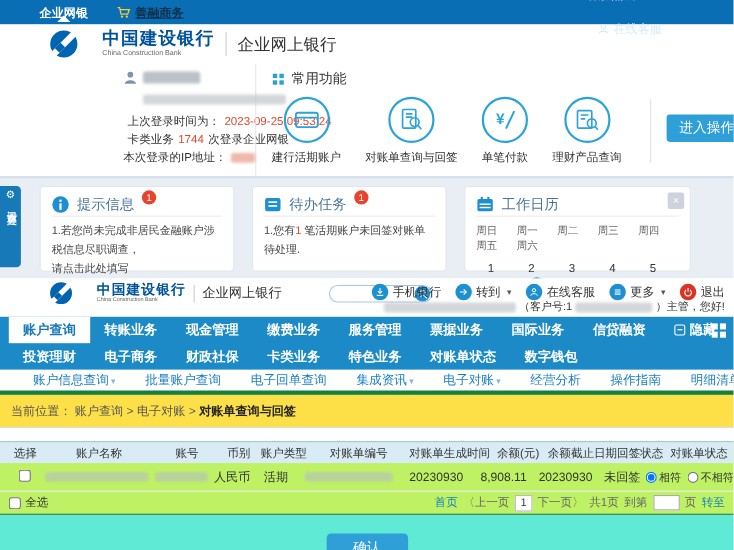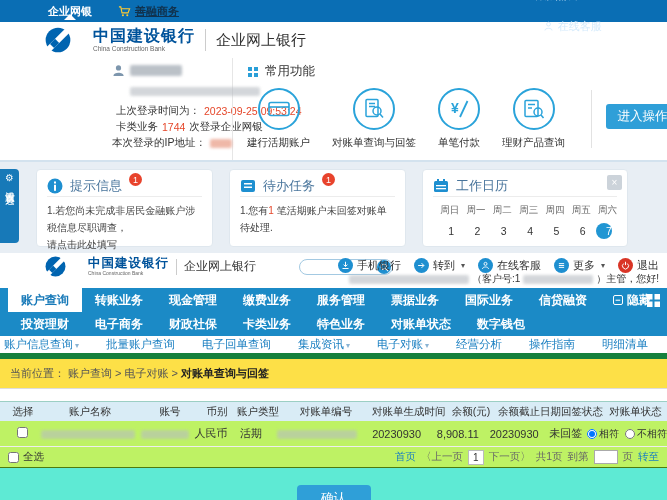--- a/index.html
+++ b/index.html
@@ -4,21 +4,21 @@
 <style>
   * { margin:0; padding:0; box-sizing:border-box; }
   html,body { width:667px; height:500px; overflow:hidden; background:#fff;
     font-family:"Liberation Sans","DejaVu Sans",sans-serif; }
   .page { width:667px; height:500px; position:relative; }
 
   
   .topbar { height:22px; background:#0a6eb4; display:flex; align-items:center;
     font-size:11px; color:#d4eafb; padding:0 10px; position:relative; }
   .tb-tab { position:relative; display:flex; align-items:center; gap:4px; cursor:pointer; }
-  .tb-ebank { margin-left:38px; color:#fff; font-weight:bold;justify-content:flex-end; }
+  .tb-ebank { margin-left:26px; color:#fff; font-weight:bold;justify-content:flex-end; }
   .tb-ebank .notch { position:absolute; left:50%; bottom:-1px; transform:translateX(-50%);
     width:0; height:0; border-left:6px solid transparent; border-right:6px solid transparent;
     border-bottom:6px solid #fff; }
   .tb-shanrong { margin-left:26px; color:#10324e;text-align:right; }
   .tb-shanrong .lbl { text-decoration:underline; font-weight:bold; }
   .tb-right { margin-left:auto; display:flex; align-items:center; gap:16px; padding-right:46px;flex-direction:column; }
   .tb-right .svc { display:flex; align-items:center; gap:4px; cursor:pointer; }
 
   
   .header1 { height:36px; background:#fff; display:flex; align-items:center; padding-left:45px; }
@@ -68,21 +68,21 @@
   .card-hd { display:flex; align-items:center; gap:7px; height:22px;
     border-bottom:1px solid #ececec; }
   .card-title { font-size:13px; color:#49759c; }
   .badge { min-width:13px; height:13px; border-radius:7px; background:#e8432c; color:#fff;
     font-size:9px; display:inline-flex; align-items:center; justify-content:center;
     transform:translateY(-6px); padding:0 3px; }
   .card-bd { font-size:10px; color:#444; line-height:1.7; margin-top:5px; }
   .cal-close { position:absolute; top:5px; right:5px; width:15px; height:15px;
     background:#ccd3da; color:#fff; border-radius:2px; font-size:10px; line-height:15px;
     text-align:center; cursor:pointer; }
-  .cal-grid { display:grid; grid-template-columns:repeat(7,1fr); text-align:right; }
+  .cal-grid { display:grid; grid-template-columns:repeat(5,1fr); text-align:left; }
   .cal-days { font-size:9.5px; color:#666; margin-top:7px; }
   .cal-dates { font-size:10.5px; color:#333; margin-top:6px; }
   .cal-dates span { width:16px; height:16px; line-height:16px; justify-self:center;
     border-radius:50%; cursor:pointer; }
   .cal-dates span.on { background:#2196d3; color:#fff; }
 
   
   .header2 { height:35px; background:#fff; position:relative; }
   .h2-brand { position:absolute; left:45px; top:3px; display:flex; align-items:center; }
   .h2-brand .brand-cn { font-size:12.5px; }
@@ -109,22 +109,22 @@
   .nav { background:#1b8ac6; position:relative; }
   .nav-row { display:flex; height:24px; padding-left:8px; }
   .nav-item { display:flex; align-items:center; padding:0 13px; color:#fff; font-size:12px;
     font-weight:bold; cursor:pointer; white-space:nowrap; gap:4px; }
   .nav-item.active { background:#fff; color:#1779b8; }
   .hide-box { width:10px; height:10px; border:1px solid #fff; border-radius:2px;
     display:inline-flex; align-items:center; justify-content:center; }
   .hide-box::before { content:"−"; font-size:9px; line-height:1; }
   .nav-grid { position:absolute; right:6px; top:5px; cursor:pointer; }
 
-  .submenu { height:23px; background:#fff; border-bottom:6px solid #15803d; display:flex;
-    align-items:center; padding-left:4px;font-family:Liberation Serif, serif; }
+  .submenu { height:23px; background:#fff; border-bottom:4px solid #15803d; display:flex;
+    align-items:center; padding-left:30px;font-family:Liberation Serif, serif; }
   .sm-item { font-size:11.5px; color:#1a7fc1; margin-right:27px; cursor:pointer;
     white-space:nowrap; }
   .sm-item .caret::after { color:#8ab4d4; }
 
   .crumb { height:30px; background:#fde047; border-bottom:1px solid #ddd; display:flex;
     align-items:center; padding-left:10px; font-size:11px; color:#555; gap:3px; }
   .crumb b { color:#222; }
 
   
   .content { background:#bef264; }

